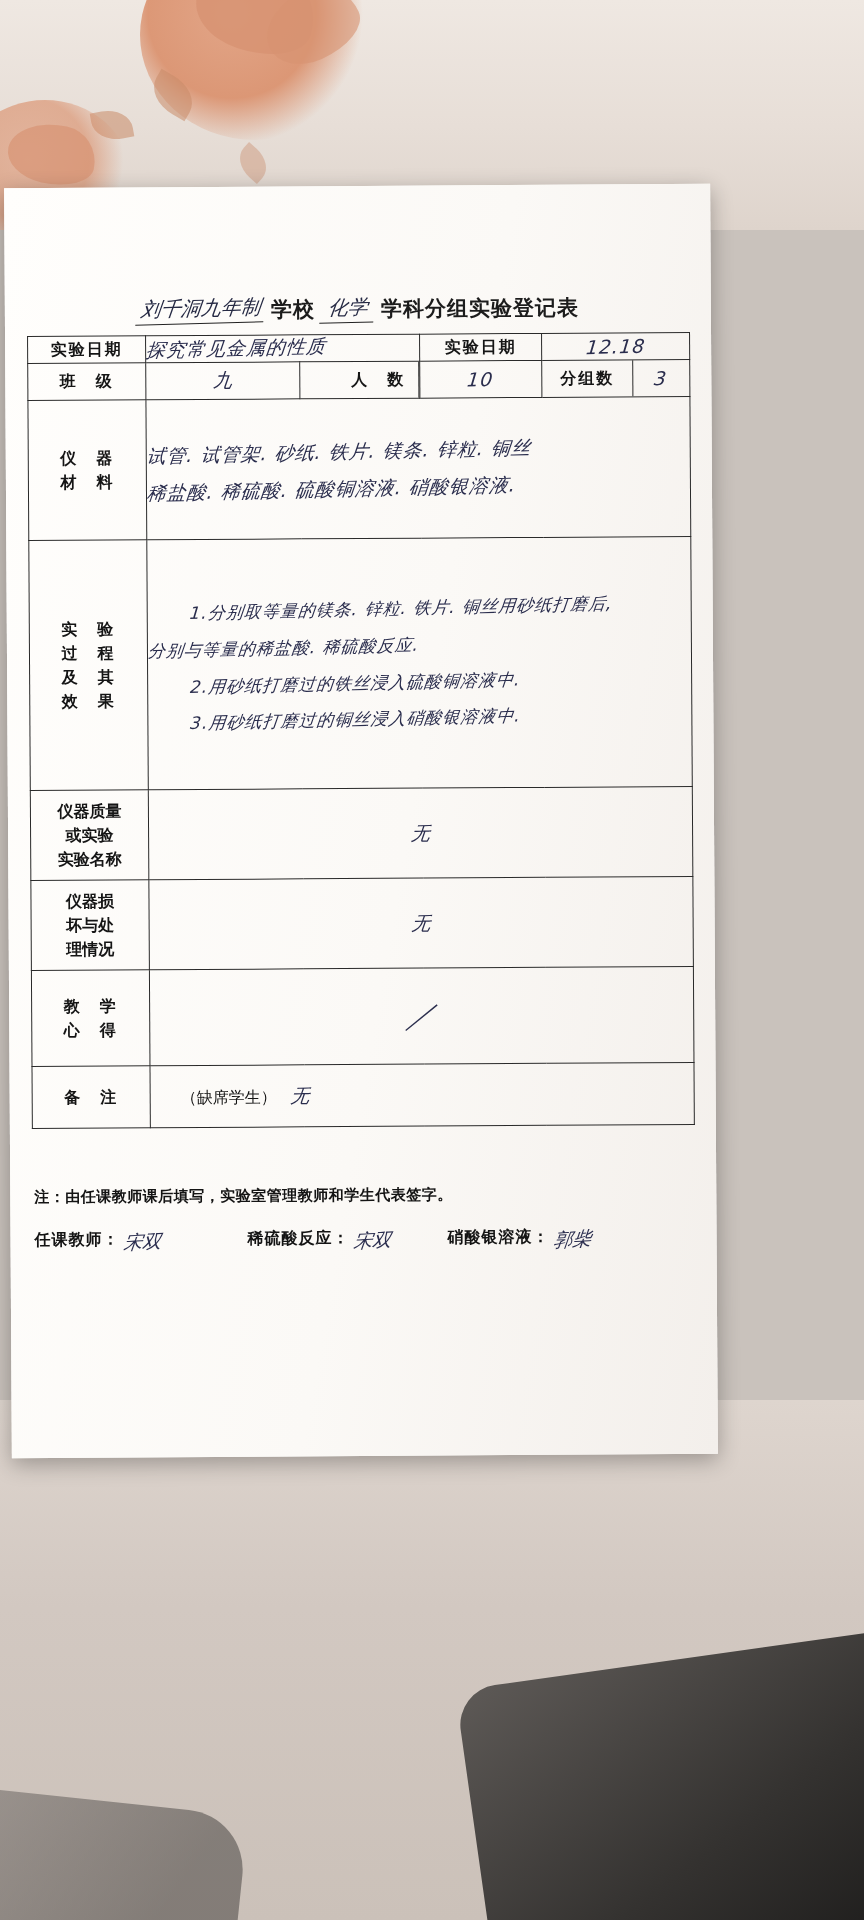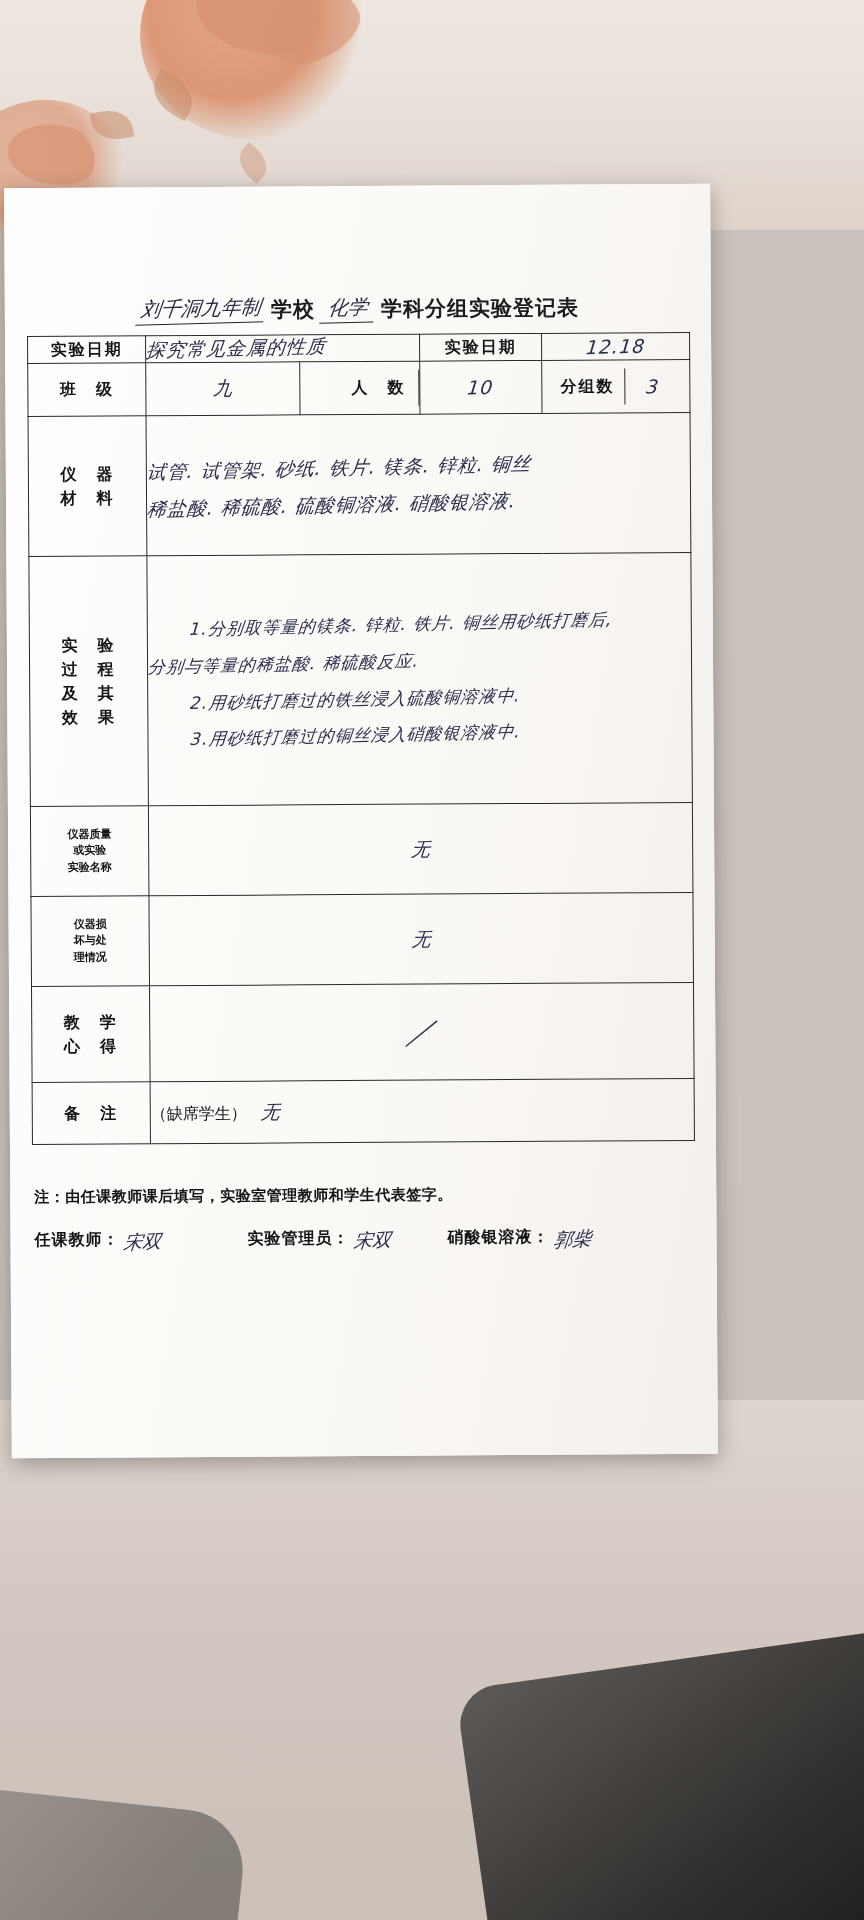--- a/index.html
+++ b/index.html
@@ -125,21 +125,21 @@
   .lbl {
     font-family: "DejaVu Sans", sans-serif;
     font-weight: bold;
     font-size: 16px;
     color: #151515;
     text-align: center;
     letter-spacing: 2px;
     line-height: 1.5;
     padding: 6px 2px;
   }
-  .lbl.tight { letter-spacing: 0px; font-size: 11px; border-radius: 7px; }
+  .lbl.tight { letter-spacing: 0px; font-size: 16px; border-radius: 7px; }
   .hand {
     font-family: "DejaVu Sans", sans-serif;
     font-size: 19px;
     color: #2a2d4d;
     font-style: italic;
     transform: rotate(-1deg) skewX(-7deg);
     display: inline-block;
     letter-spacing: 1px;
   }
   .hand.small { font-size: 17px; }
@@ -251,21 +251,21 @@
             <span class="hand">九</span>
           </td>
           <td style="padding:0">
             <div style="display:flex; align-items:center; height:100%;">
               <div class="lbl" style="flex:1; border-right:1.4px solid #2a2a2a;padding-left:40px;">人　数</div>
             </div>
           </td>
           <td class="cell-hand center">
             <span class="hand">10</span>
           </td>
-          <td style="padding:8px">
+          <td style="padding:0">
             <div style="display:flex; align-items:center; height:100%;">
               <div class="lbl" style="flex:1; border-right:1.4px solid #2a2a2a;">分组数</div>
               <div class="cell-hand center" style="flex:0 0 56px;">
                 <span class="hand">3</span>
               </div>
             </div>
           </td>
         </tr>
 
         <tr style="height:140px">
@@ -322,38 +322,38 @@
             <div>心　得</div>
           </td>
           <td class="big-center" colspan="4">
             <span class="hand" style="font-size:30px;">／</span>
           </td>
         </tr>
 
         <tr style="height:62px">
           <td class="lbl">备　注</td>
           <td class="cell-hand" colspan="4">
-            <span class="lbl" style="letter-spacing:0; font-weight:normal; padding:0;">（缺席学生）</span>
+            <span class="lbl" style="letter-spacing:0; font-weight:normal; padding:0;margin-left:30px;">（缺席学生）</span>
             <span class="hand" style="margin-left:10px;">无</span>
           </td>
         </tr>
       </tbody>
         </table>
     </div>
 
     <div id="note">注：由任课教师课后填写，实验室管理教师和学生代表签字。</div>
 
     <div id="sign-row">
       <div class="sign-group">
         <span class="sign-lbl">任课教师：</span>
         <span class="sign-val">宋双</span>
       </div>
       <div class="sp1"></div>
       <div class="sign-group">
-        <span class="sign-lbl">实验管理员：</span>
+        <span class="sign-lbl">稀硫酸反应：</span>
         <span class="sign-val">宋双</span>
       </div>
       <div class="sp2"></div>
       <div class="sign-group">
         <span class="sign-lbl">硝酸银溶液：</span>
         <span class="sign-val">郭柴</span>
       </div>
     </div>
 
   </div>

